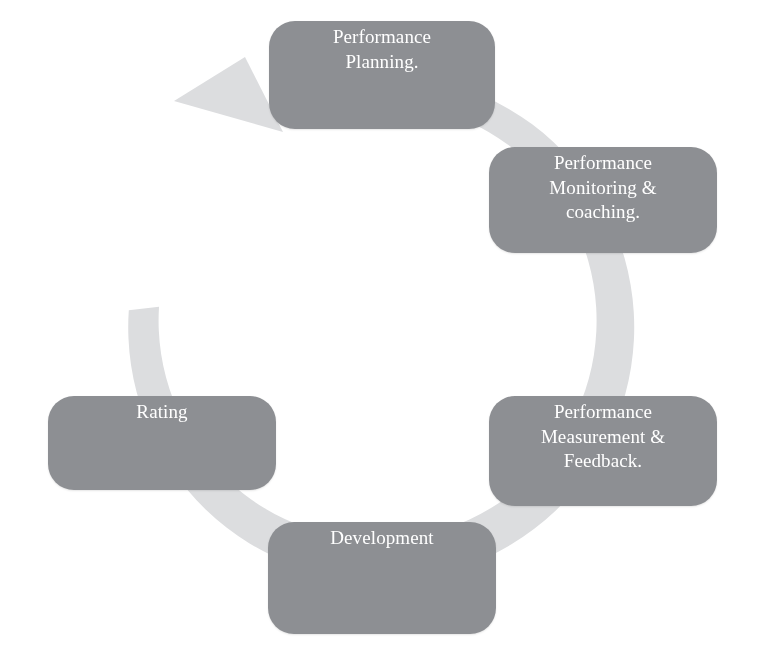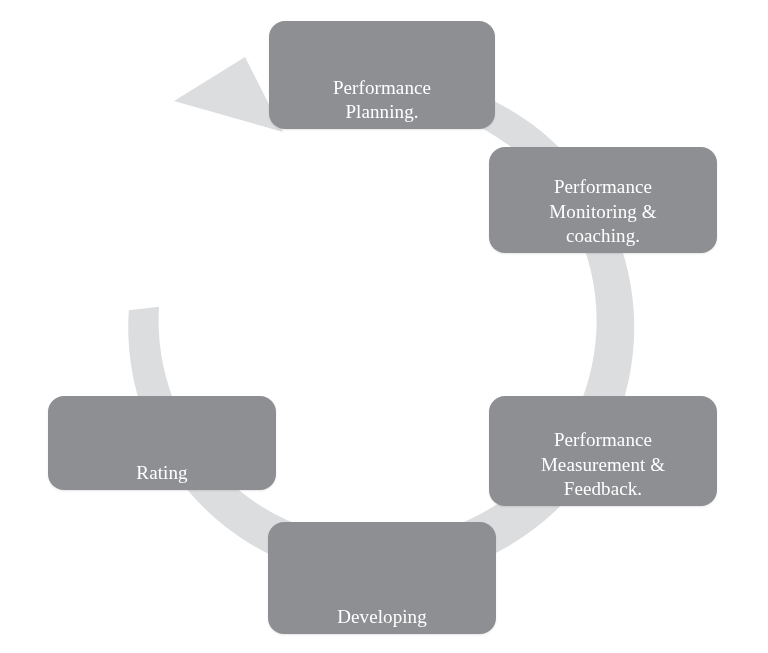--- a/index.html
+++ b/index.html
@@ -22,24 +22,24 @@
     position: absolute;
     left: 0;
     top: 0;
     width: 768px;
     height: 653px;
   }
   .node {
     position: absolute;
     box-sizing: border-box;
     background: #8d8f93;
-    border-radius: 16px;
+    border-radius: 26px;
     color: #ffffff;
     display: flex;
-    align-items: flex-end;
+    align-items: flex-start;
     justify-content: center;
     text-align: center;
     line-height: 1.30;
     font-size: 19px;
     letter-spacing: 0.1px;
     padding: 4px 17px;
     box-shadow: 0 1px 2px rgba(0,0,0,0.10);
   }
   .node-label {
     display: block;
@@ -82,21 +82,21 @@
 coaching.</span>
   </div>
 
   <div class="node" id="node-measurement" style="background: rgb(141, 143, 147); color: rgb(255, 255, 255);">
     <span class="node-label">Performance
 Measurement &amp;
 Feedback.</span>
   </div>
 
   <div class="node" id="node-developing" style="background: rgb(141, 143, 147); color: rgb(255, 255, 255);">
-    <span class="node-label">Developing</span>
+    <span class="node-label">Development</span>
   </div>
 
   <div class="node" id="node-rating" style="background: rgb(141, 143, 147); color: rgb(255, 255, 255);">
     <span class="node-label">Rating</span>
   </div>
 
 
 </div>
 
 </body></html>

